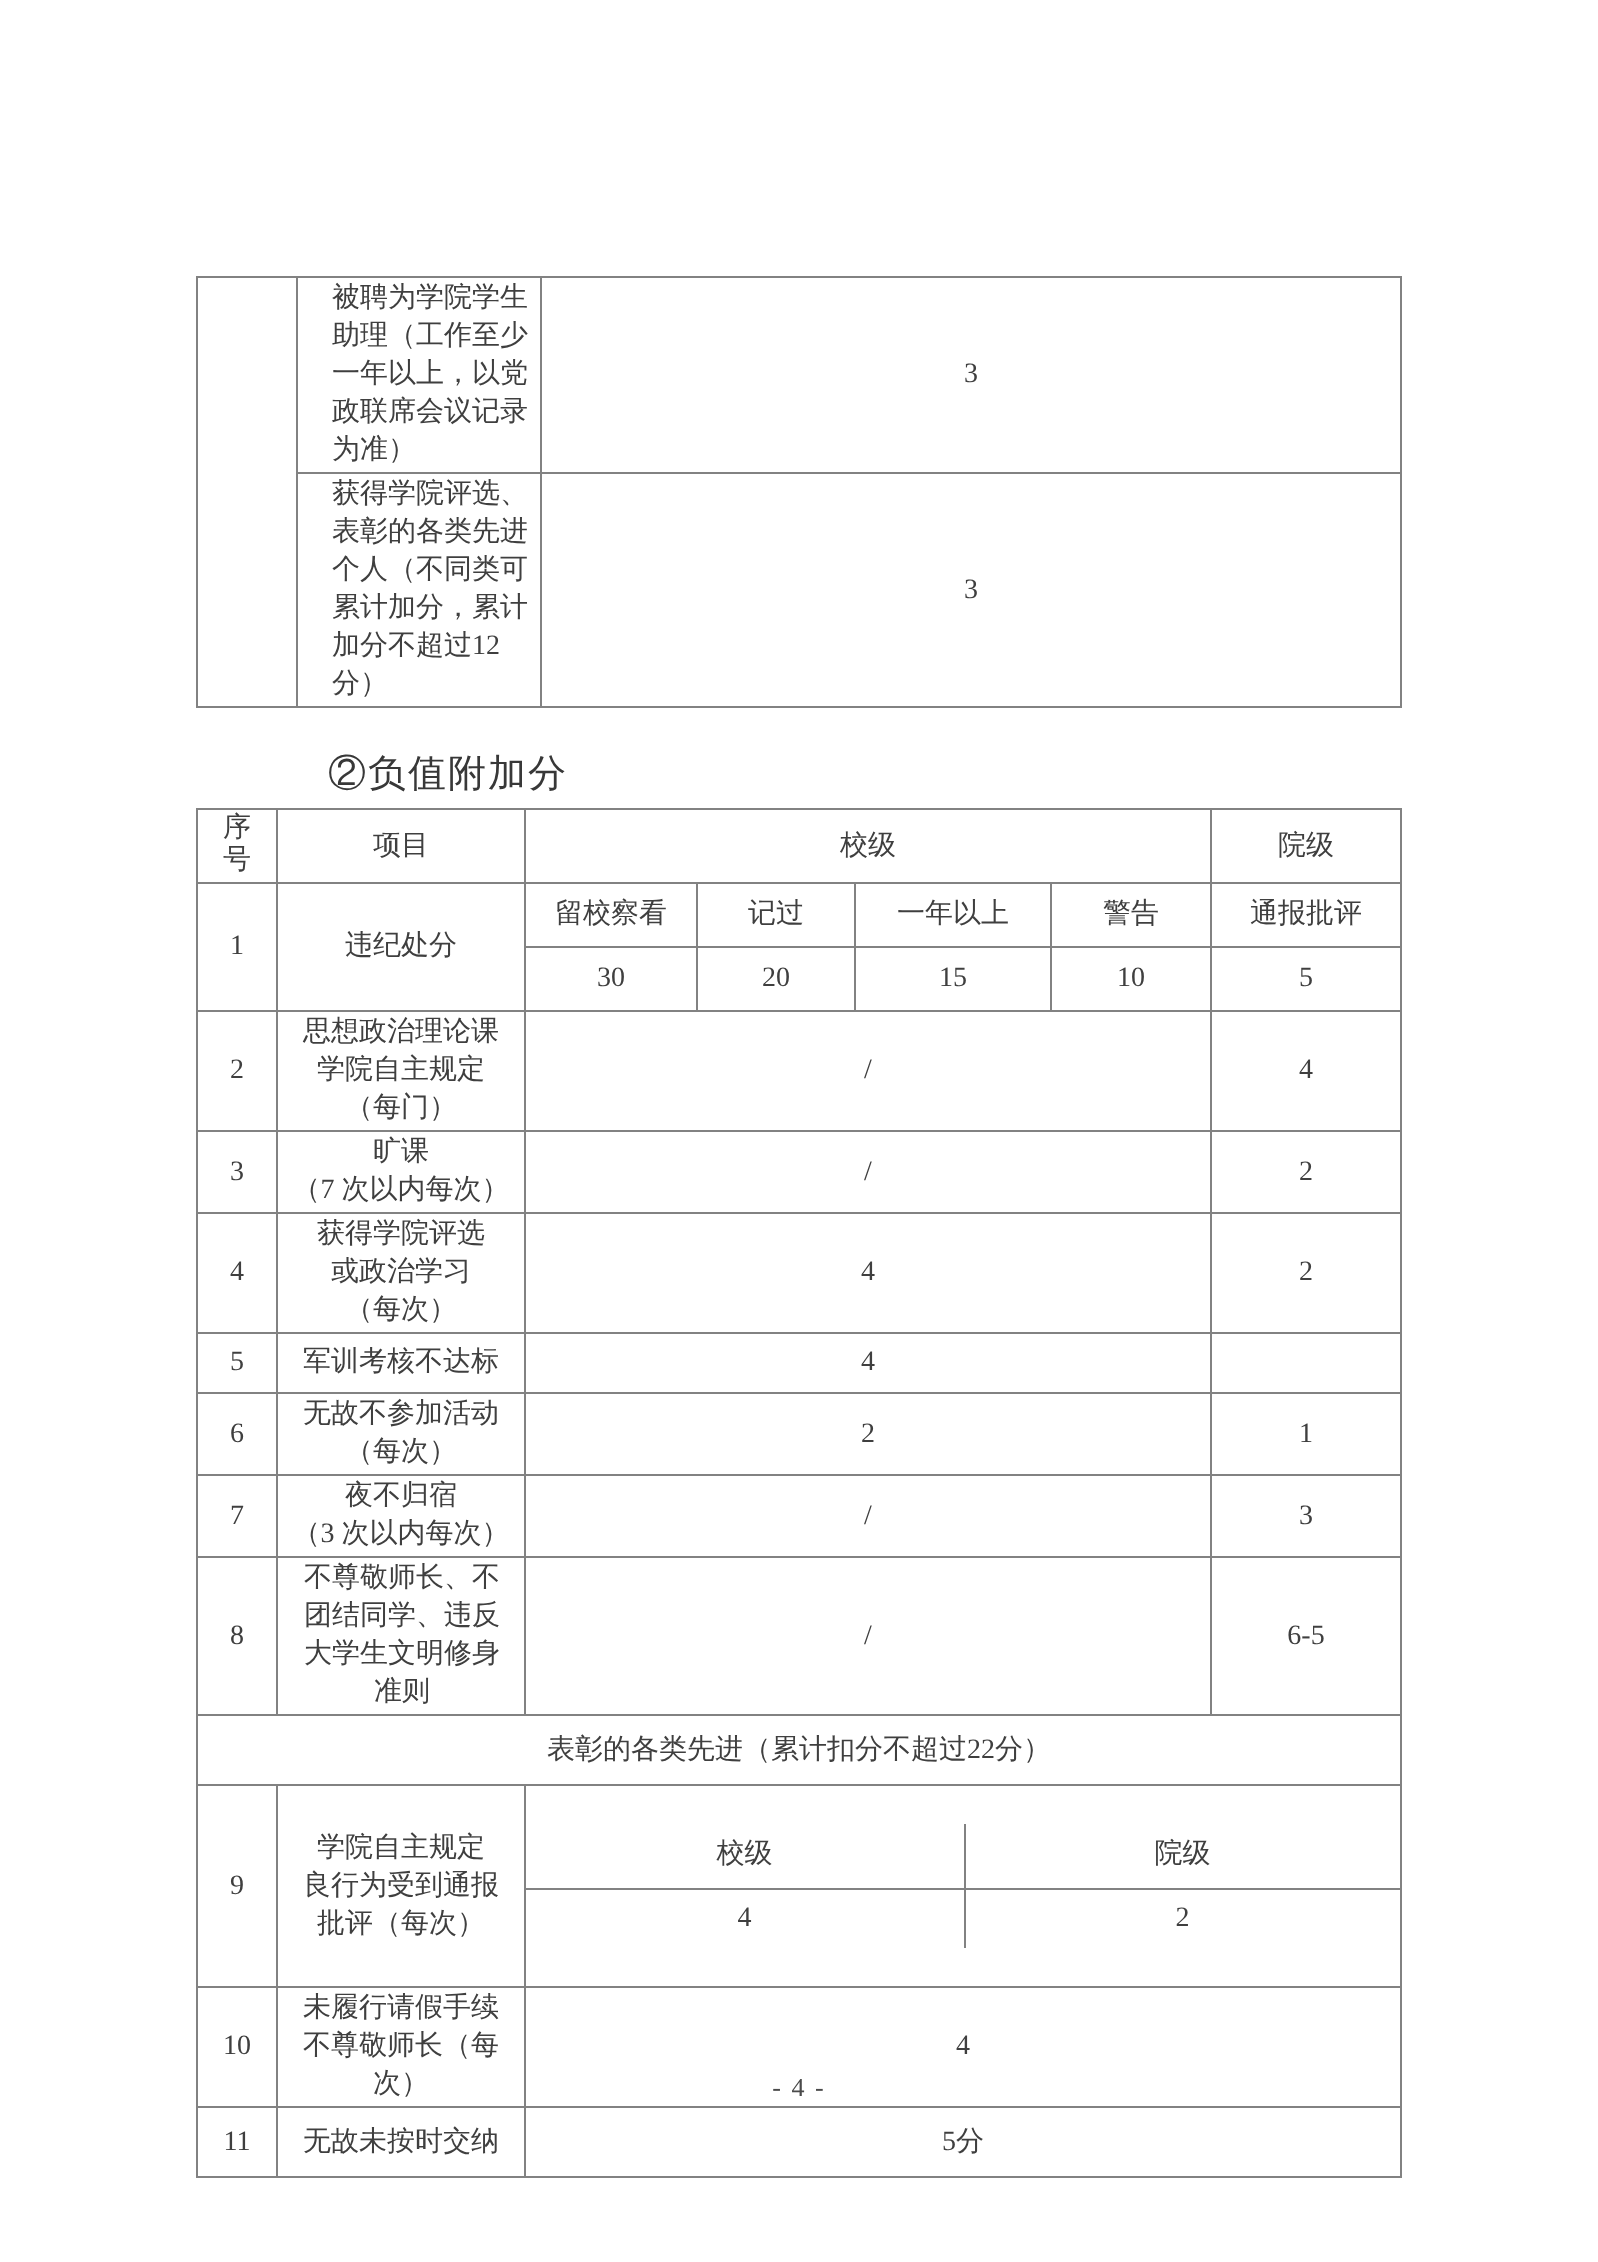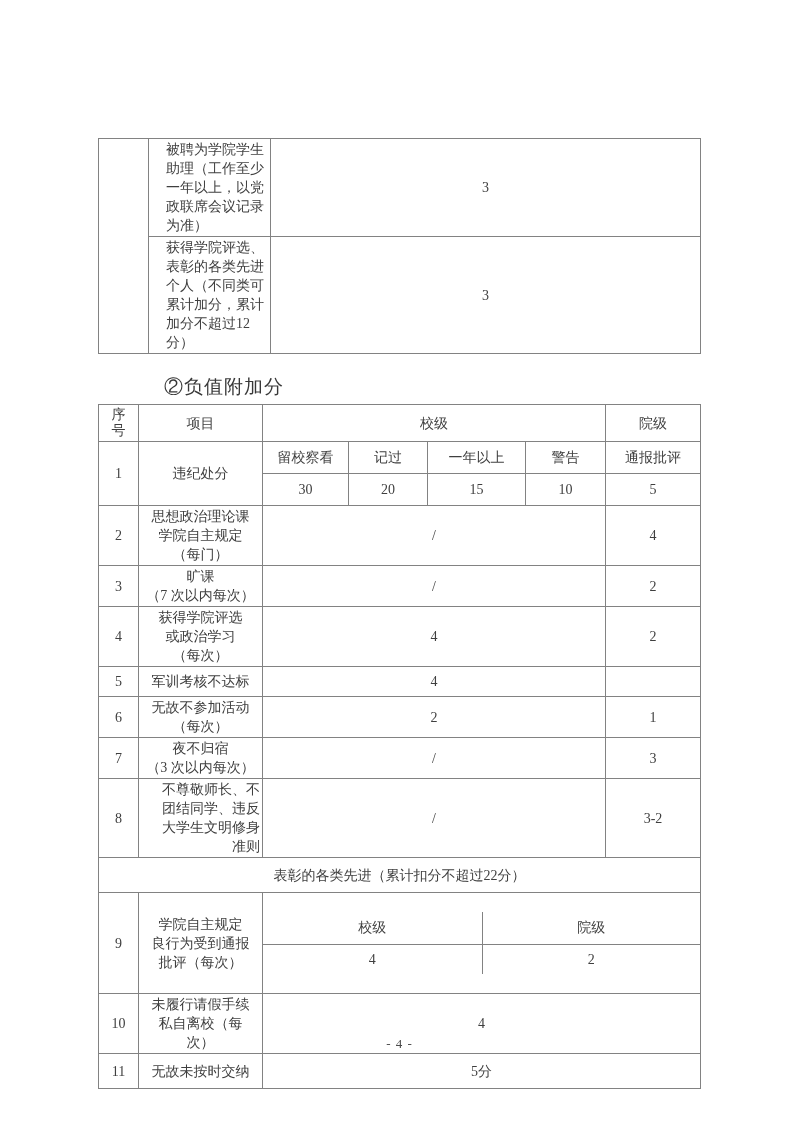--- a/index.html
+++ b/index.html
@@ -15,21 +15,21 @@
   }
   .top-table { position:absolute; left:98px; top:138px; width:602px; height:207px; }
   .top-table .item-left { text-align:left; padding-left:17px; padding-right:3px; }
   .heading {
     position:absolute; left:144px; top:374px; font-size:19px; color:#383838;
     letter-spacing:1px;
     margin-left:20px;
   }
   .main-table { position:absolute; left:98px; top:404px; width:602px; height:624px; }
   .lh-sm { line-height:16px; }
-  .left8 { text-align:right; padding-left:3px; padding-right:2px; }
+  .left8 { text-align:center; padding-left:3px; padding-right:2px; }
   .no-pad { padding:0; }
   .nested { width:100%; height:100%; }
   .nested td { border:0; }
   .nested .nb-r { border-right:1px solid #828282; }
   .nested .nb-b { border-bottom:1px solid #828282; }
   .pageno {
     position:absolute; left:0; top:1036px; width:799px; text-align:center;
     font-size:13px; color:#4a4a4a; letter-spacing:1px;
   }
 </style>
@@ -147,21 +147,21 @@
         <td colspan="4">/</td>
         <td>3</td>
       </tr>
       <tr style="height:75px">
         <td>8</td>
         <td class="left8">不尊敬师长、不
 团结同学、违反
 大学生文明修身
 准则</td>
         <td colspan="4">/</td>
-        <td>3-2</td>
+        <td>6-5</td>
       </tr>
 
       <tr style="height:35px">
         <td colspan="7">表彰的各类先进（累计扣分不超过22分）</td>
       </tr>
 
       <tr style="height:62px">
         <td>9</td>
         <td>学院自主规定
 良行为受到通报
@@ -179,21 +179,21 @@
                 <td>2</td>
               </tr>
             </tbody>
           </table>
         </td>
       </tr>
 
       <tr style="height:58px">
         <td>10</td>
         <td>未履行请假手续
-私自离校（每
+不尊敬师长（每
 次）</td>
         <td colspan="5">4</td>
       </tr>
       <tr style="height:35px">
         <td>11</td>
         <td>无故未按时交纳</td>
         <td colspan="5">5分</td>
       </tr>
     </tbody>
   </table>

